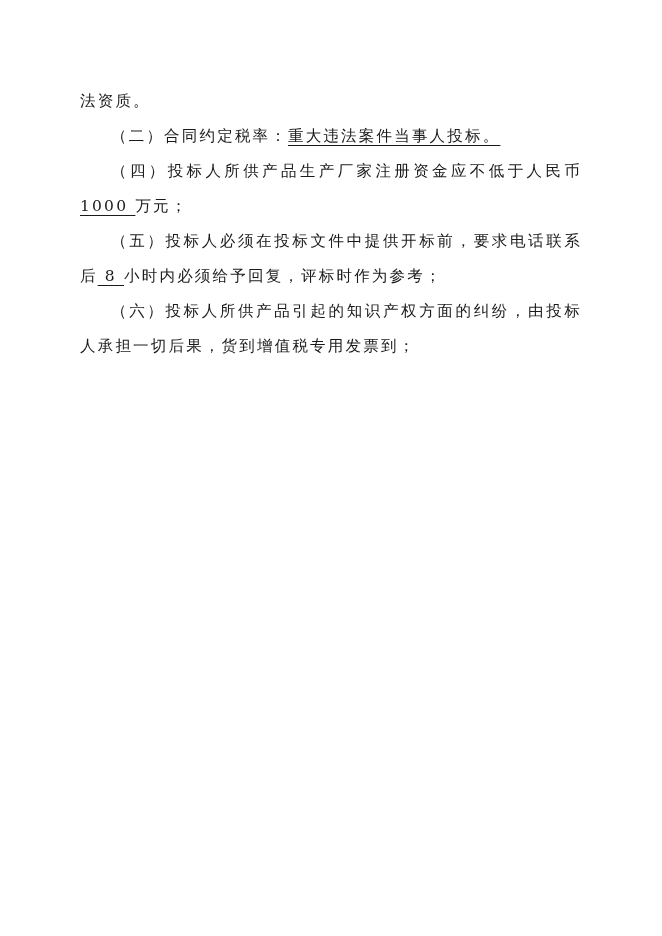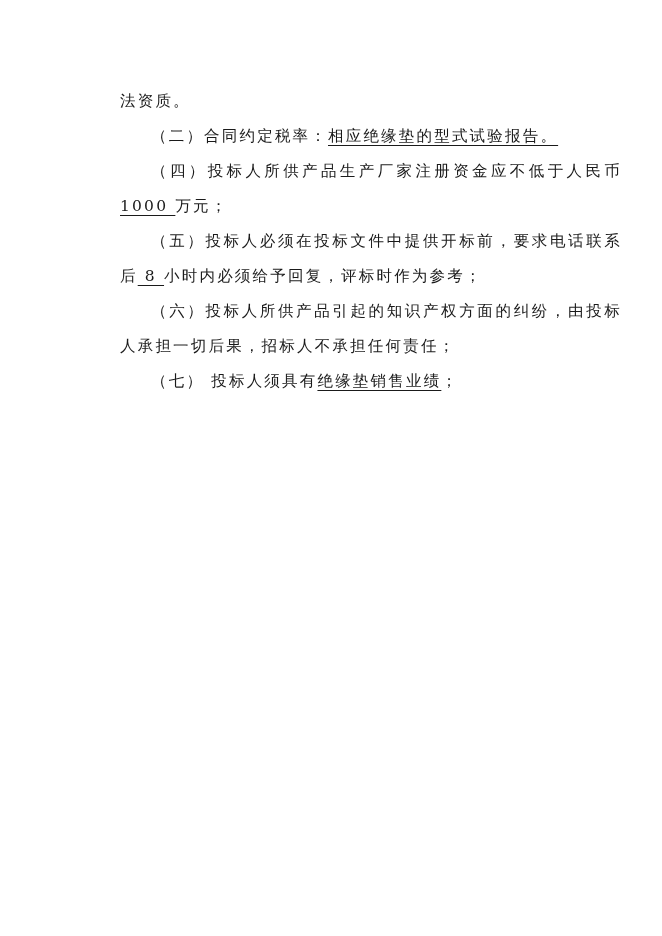--- a/index.html
+++ b/index.html
@@ -1,38 +1,35 @@
 <!DOCTYPE html>
 <html><head>
 <meta charset="utf-8">
 <style>
   html, body { margin:0; padding:0; background:#ffffff; }
   body { width:662px; height:936px; position:relative; overflow:hidden;
          font-family: "DejaVu Serif", "Liberation Serif", serif; color:#1a1a1a; }
-  .page { position:absolute; left:80px; top:84px; width:502px;margin-left:40px; }
+  .page { position:absolute; left:80px; top:84px; width:502px; }
   .p { font-size:15.5px; line-height:35px; letter-spacing:2.2px; text-align:justify; margin:0; }
   .indent { text-indent:31px; }
   .u { text-decoration:underline; text-underline-offset:4px; }
   .h { font-weight:bold; font-size:15.5px; line-height:35px; margin:0; text-indent:24px; letter-spacing:2px; }
 </style>
 </head>
 <body>
 
 <div class="page">
   <p class="p">
     <span>法资质。</span>
   </p>
   <p class="p indent">
-    <span>（二）合同约定税率：</span><span class="u">相应绝缘垫的型式试验报告。</span>
+    <span>（二）合同约定税率：</span><span class="u">重大违法案件当事人投标。</span>
   </p>
   <p class="p indent">
     <span>（四）投标人所供产品生产厂家注册资金应不低于人民币</span><span class="u"> 1000 </span><span>万元；</span>
   </p>
   <p class="p indent">
     <span>（五）投标人必须在投标文件中提供开标前，要求电话联系后</span><span class="u"> 8 </span><span>小时内必须给予回复，评标时作为参考；</span>
   </p>
   <p class="p indent">
-    <span>（六）投标人所供产品引起的知识产权方面的纠纷，由投标人承担一切后果，招标人不承担任何责任；</span>
-  </p>
-  <p class="p indent">
-    <span>（七） 投标人须具有</span><span class="u">绝缘垫销售业绩</span><span>；</span>
+    <span>（六）投标人所供产品引起的知识产权方面的纠纷，由投标人承担一切后果，货到增值税专用发票到；</span>
   </p>
 </div>
 
 </body></html>

